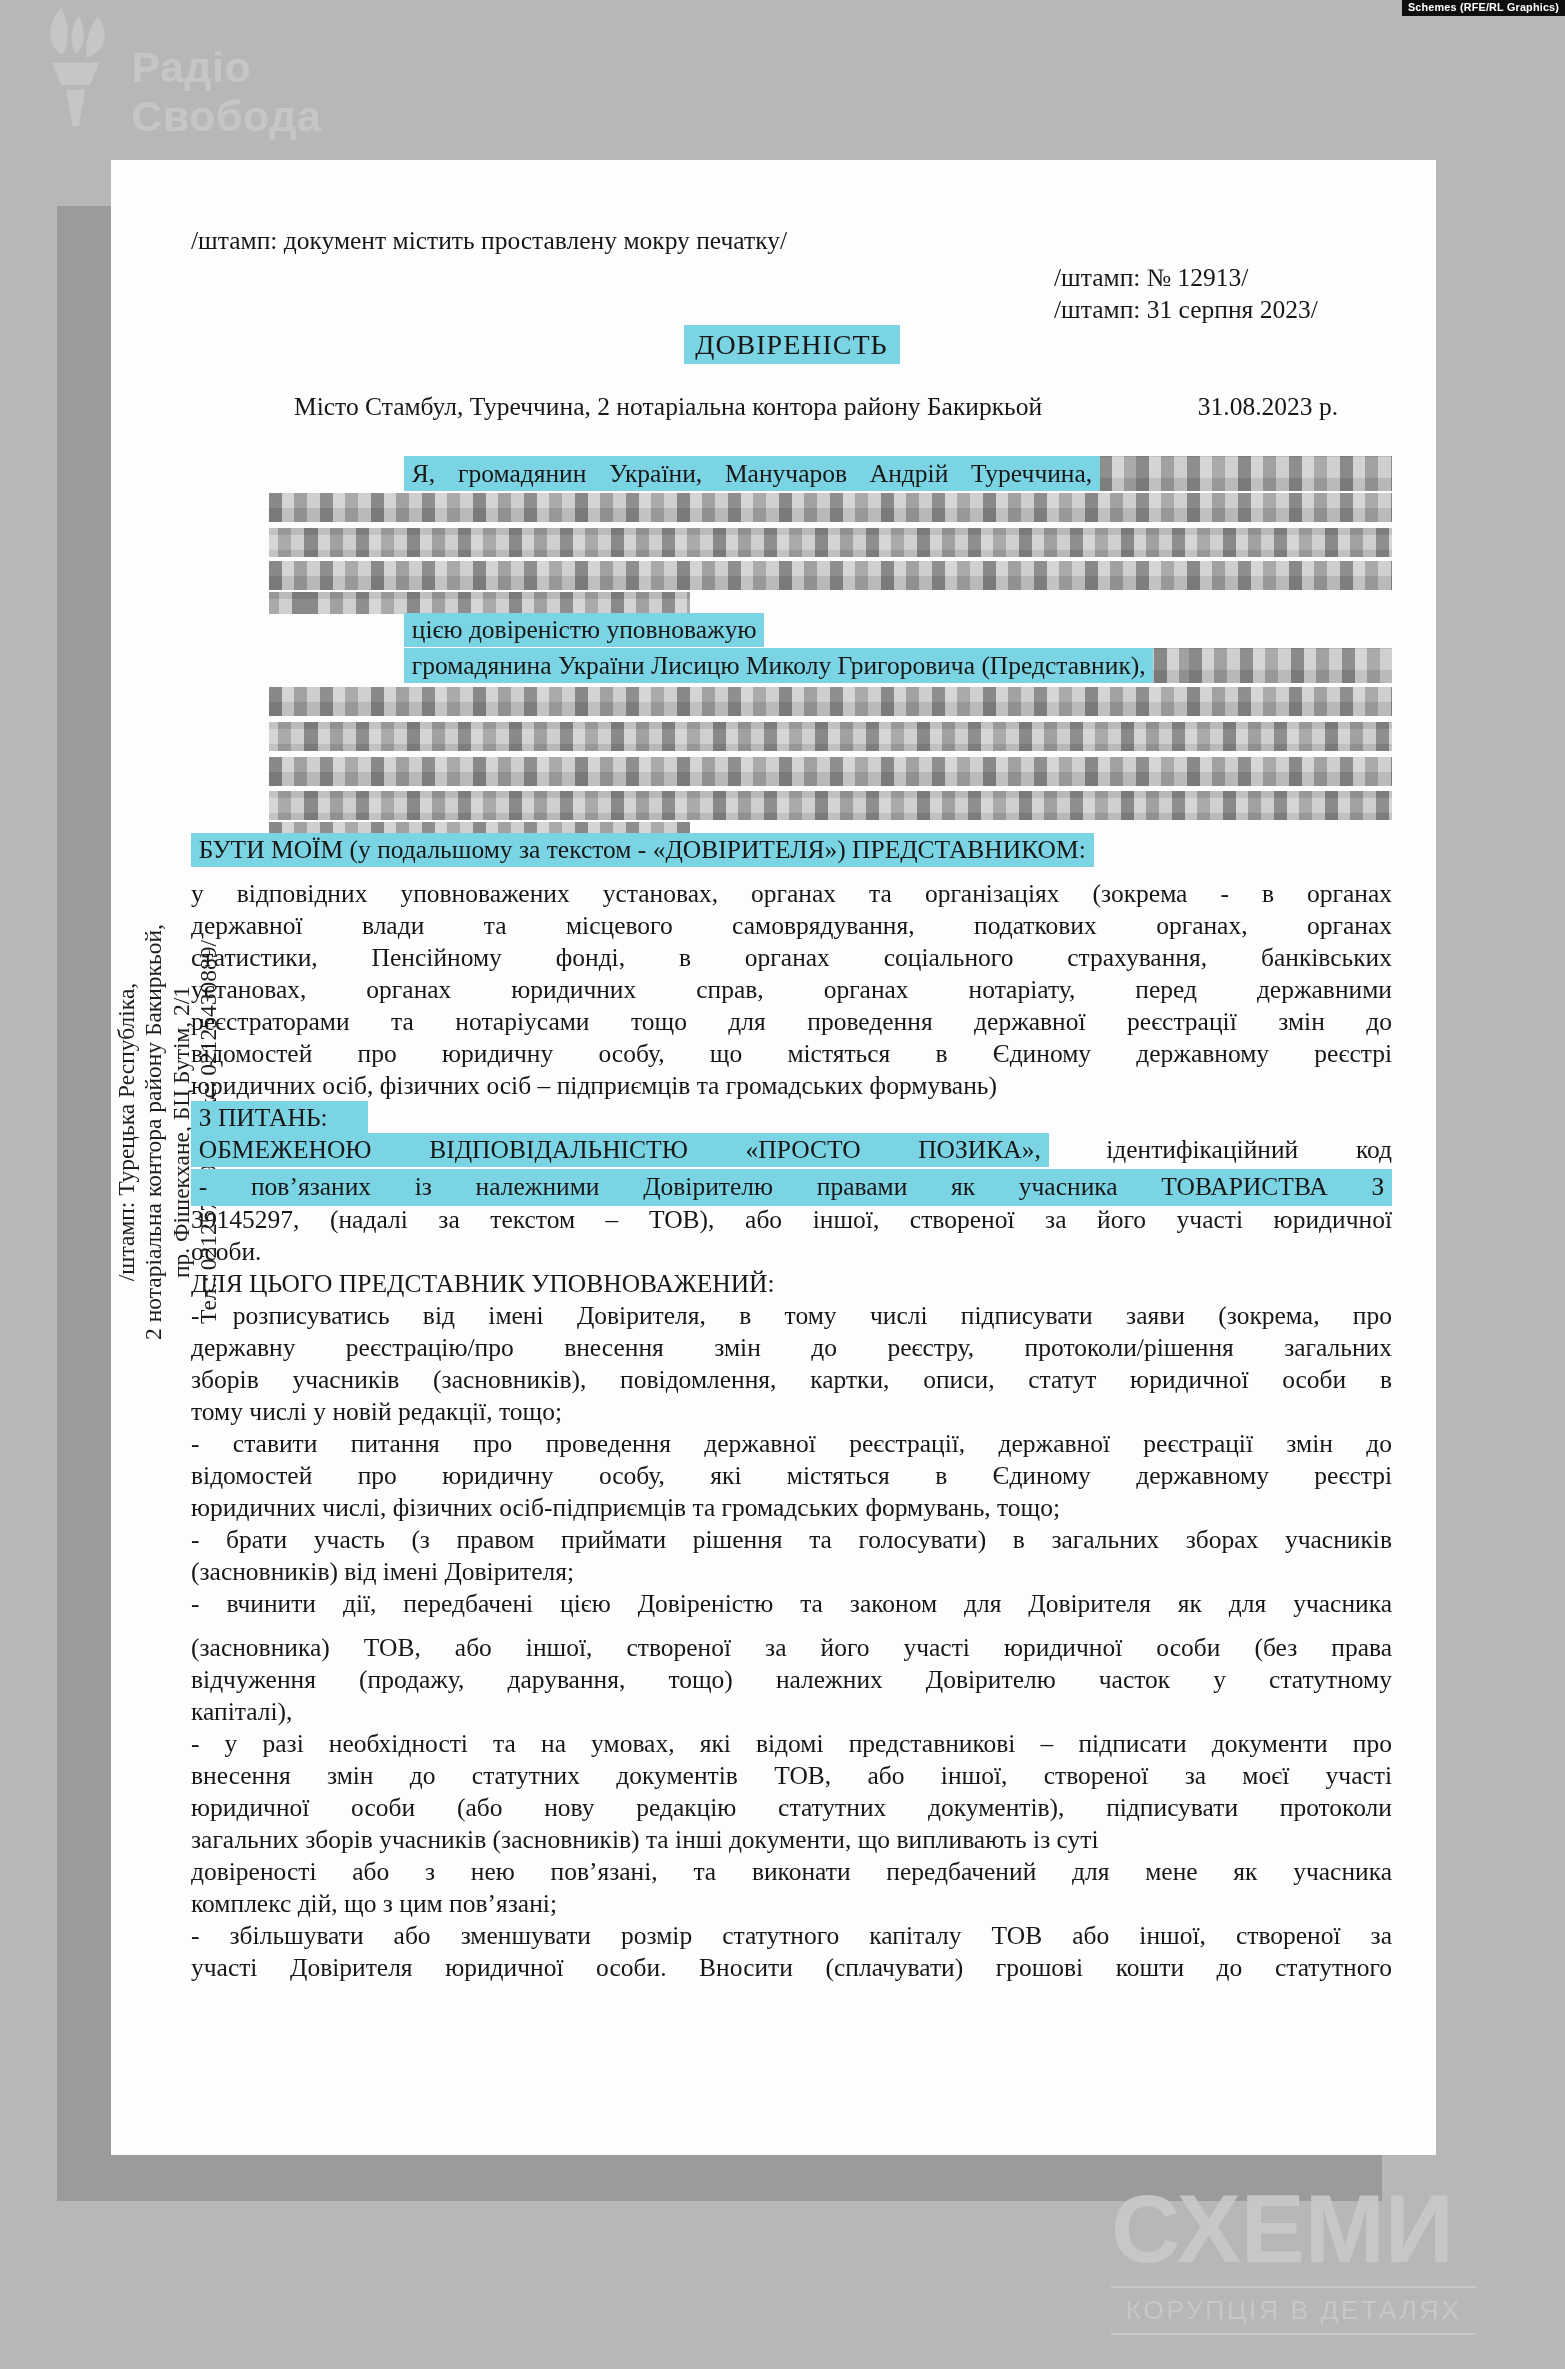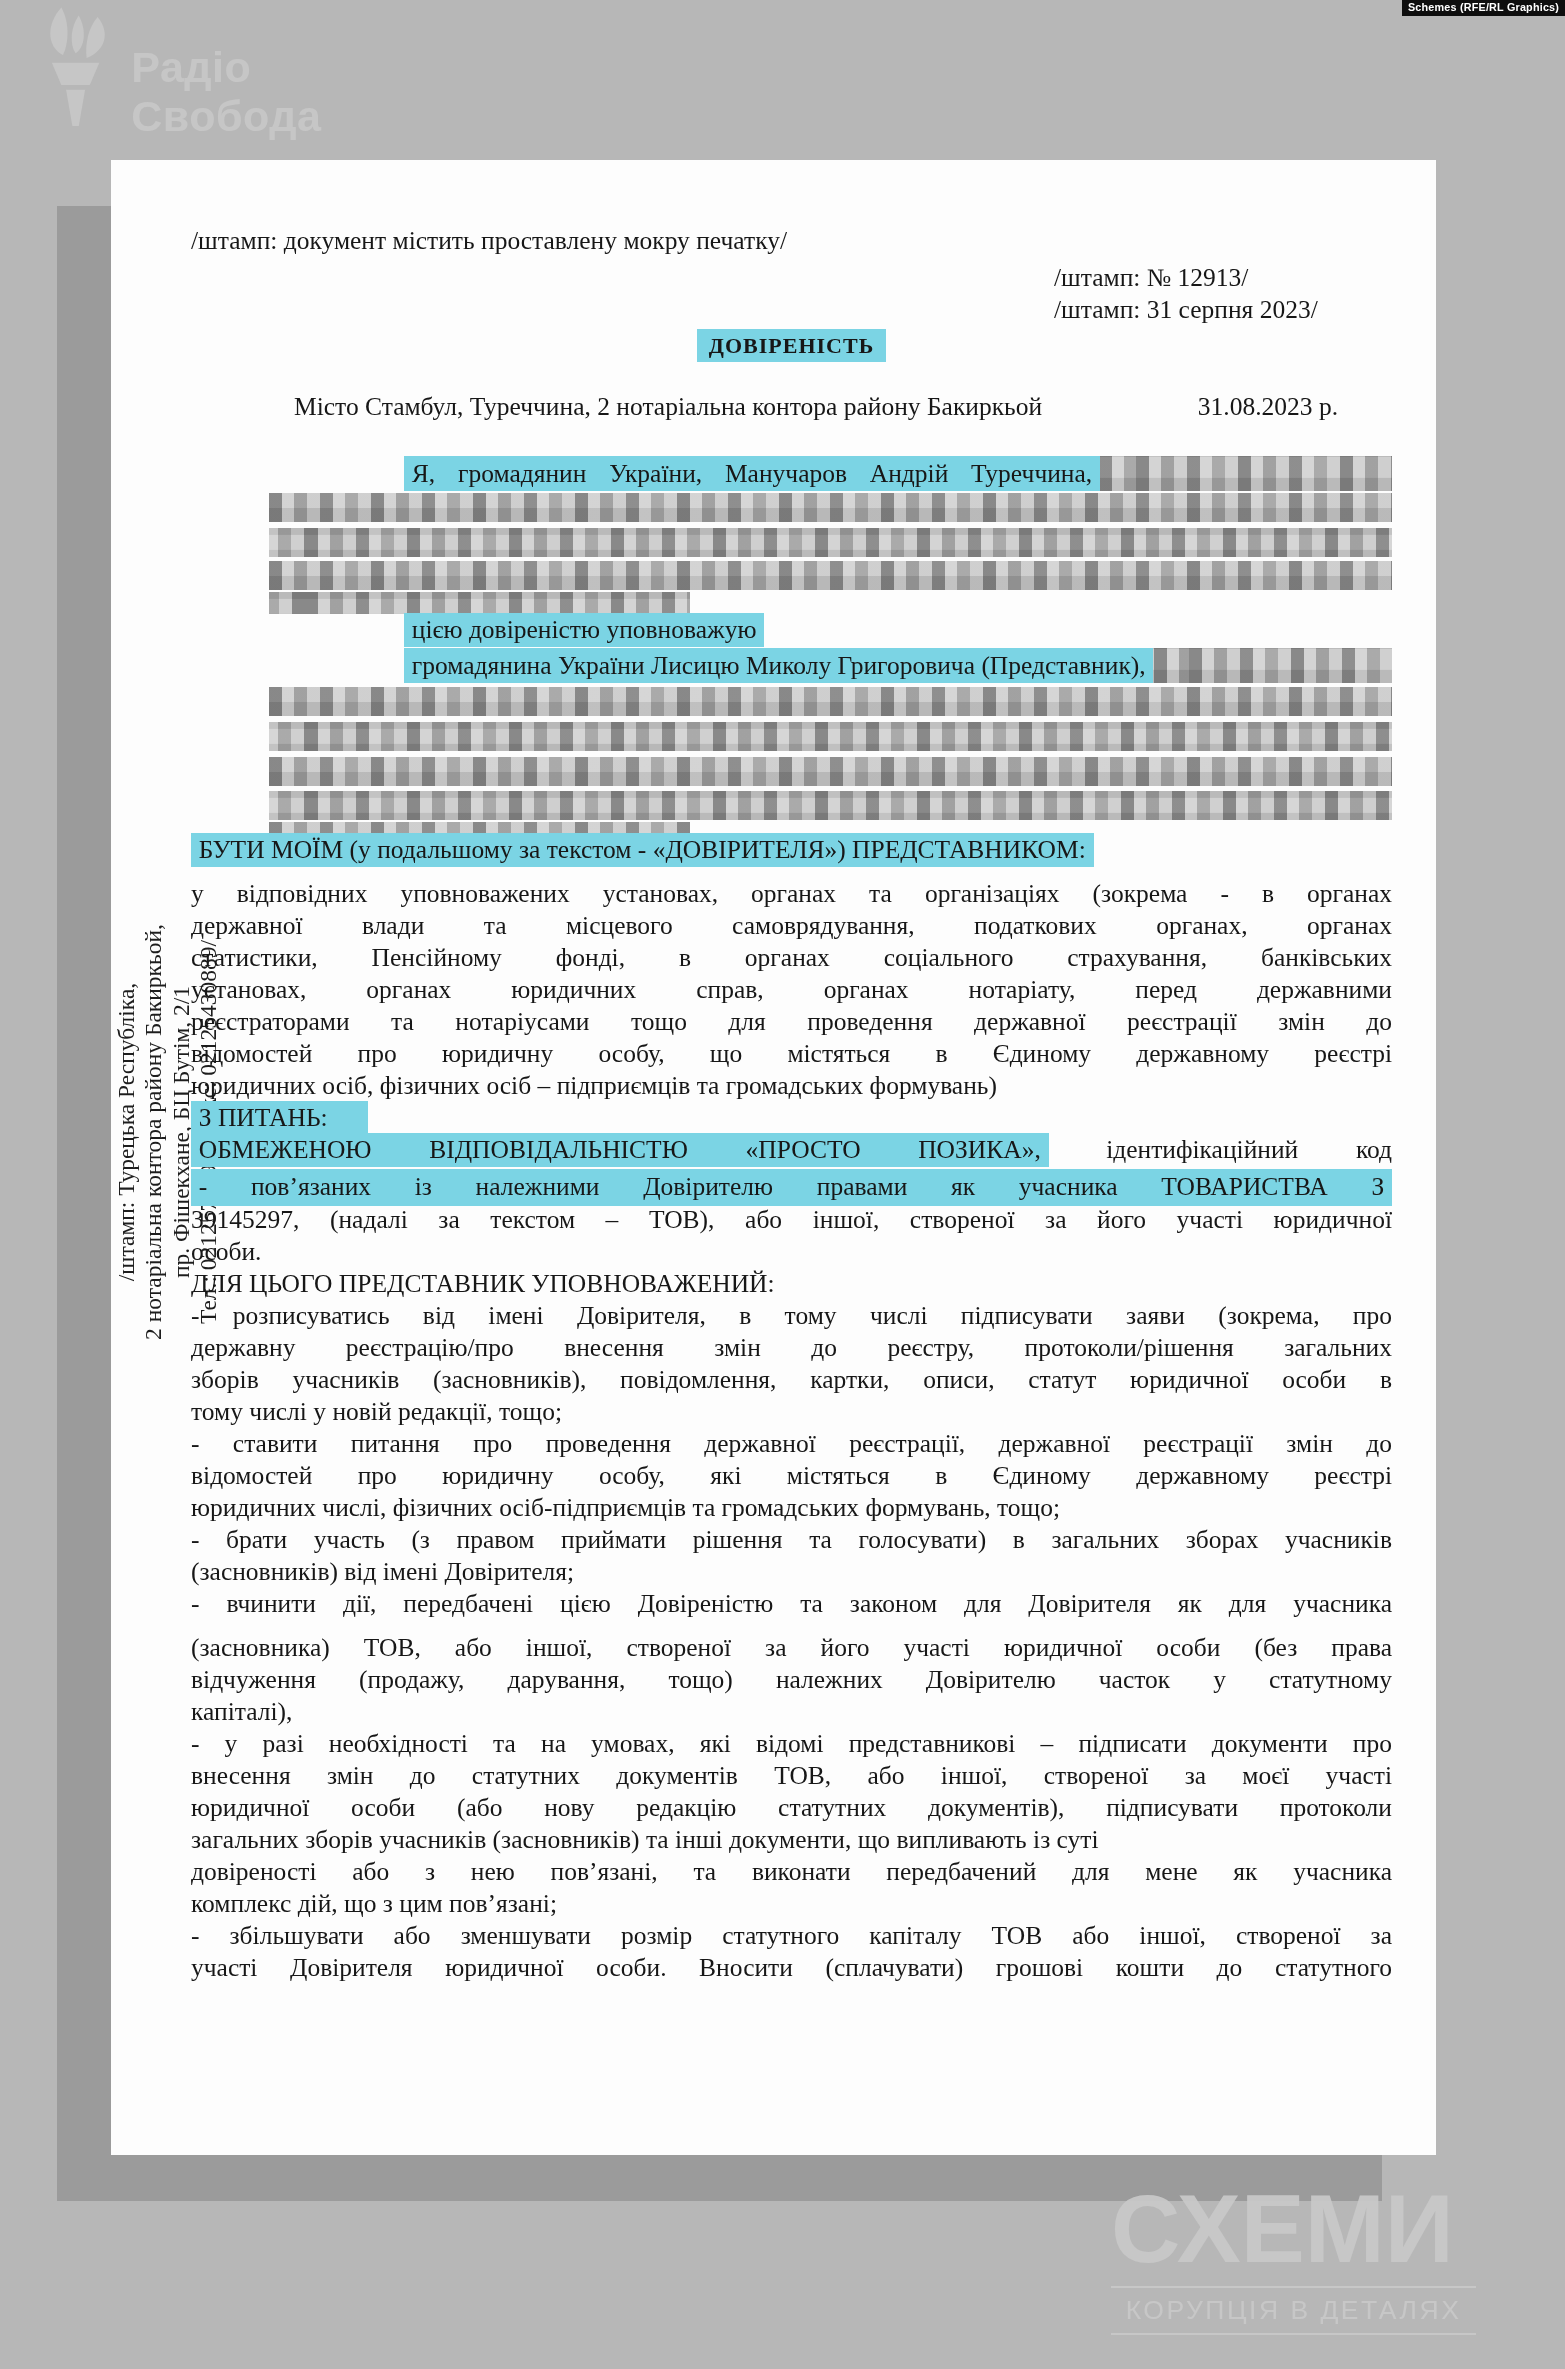--- a/index.html
+++ b/index.html
@@ -32,21 +32,21 @@
       text-align:center;font-size:23.5px;line-height:27.4px;color:#1d1d1d;}
 
   
   .content{position:absolute;left:80px;top:0;width:1201px;color:var(--ink,#171717);
            font-size:25.5px;line-height:32px;}
   .content div{overflow:visible;}
   .l-stamp-top{margin-top:65px;height:32px;}
   .l-stamp-right{margin-top:4.9px;padding-left:863px;height:65px;}
   .l-stamp-right div{height:32px;}
   .l-title{height:41px;text-align:center;padding-top:2px;}
-  .l-title .hl{font-size:22px;letter-spacing:1px;padding:3.9px 11.8px;font-weight:bold;}
+  .l-title .hl{font-size:28px;letter-spacing:1px;padding:3.9px 11.8px;}
   .l-city{margin-top:21.6px;height:32px;display:flex;justify-content:space-between;
           padding-left:103px;padding-right:54px;}
 
   .bl{height:32px;}
   .just{text-align:justify;text-align-last:justify;}
   .flex{display:flex;align-items:stretch;}
   .hl{background:var(--highlight,#7bd4e4);padding:2px 7.8px 2.9px 7.8px;}
   .jspan{display:inline-block;box-sizing:border-box;text-align:justify;text-align-last:justify;}
 
   

